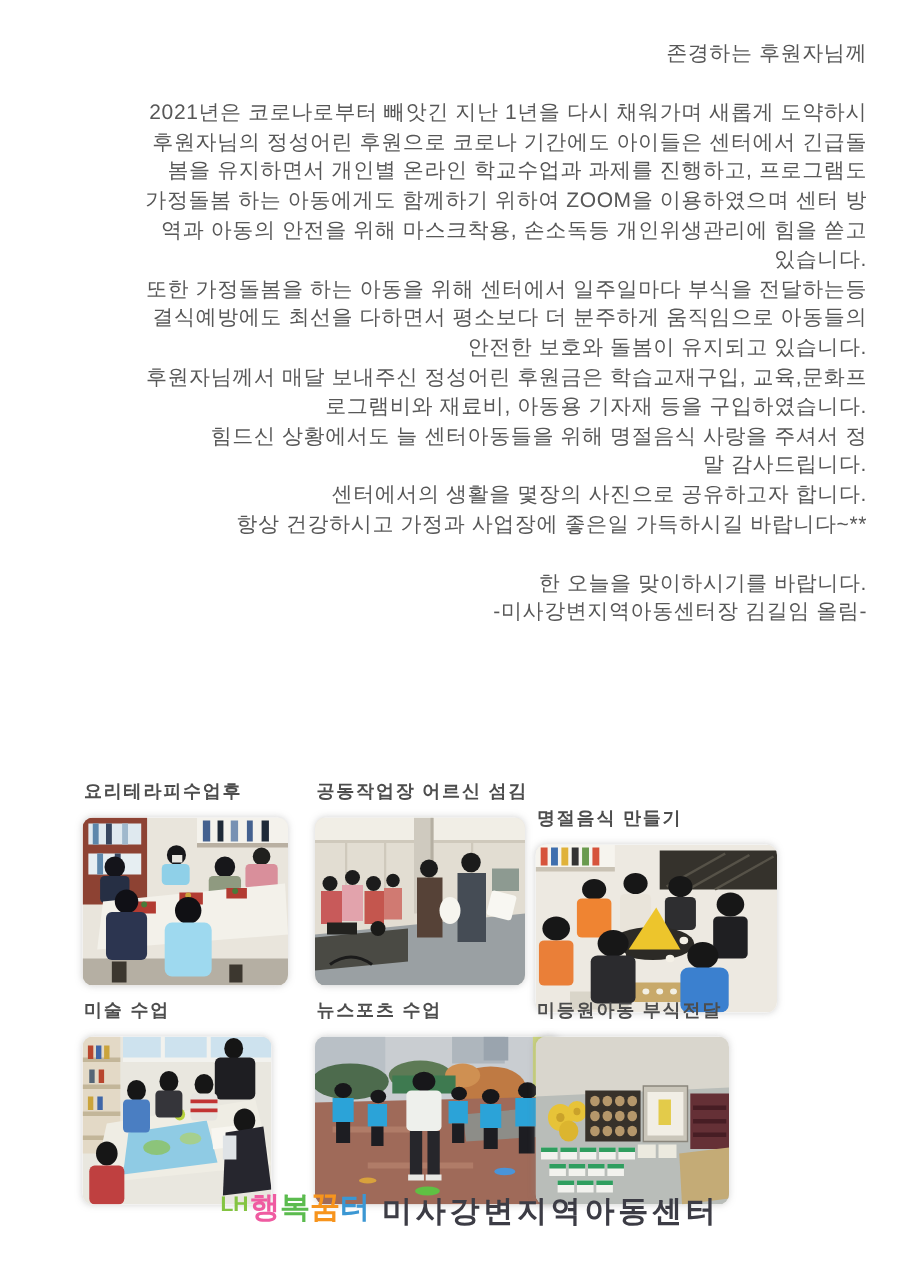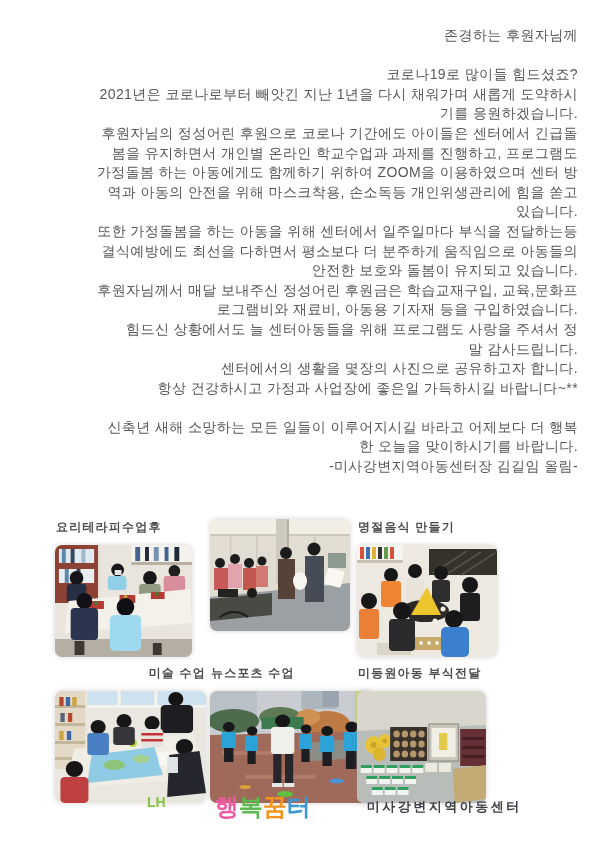--- a/index.html
+++ b/index.html
@@ -19,52 +19,49 @@
   .photo-caption {
     font-size:12px; font-weight:bold; color:#4d4d4d;
     letter-spacing:1.2px; white-space:nowrap; margin:0 0 9px 1px;
   }
   .photo-frame {
     width:100%; height:112px; border-radius:7px; overflow:hidden;
     box-shadow:0 0 5px rgba(130,130,130,0.35);
   }
   .photo-frame svg { display:block; width:100%; height:100%; }
   
-  .footer-logo { position:absolute; left:147px; top:794px; display:flex; align-items:flex-end;gap:48px; }
+  .footer-logo { position:absolute; left:147px; top:794px; display:flex; align-items:flex-start; }
   .logo-lh { font-size:14px; font-weight:bold; align-self:flex-start; margin:0 1px 0 0; }
-  .logo-name { font-size:24px; font-weight:bold; line-height:1.1; letter-spacing:0; }
-  .org-name { font-size:13px; font-weight:bold; letter-spacing:2.5px; margin:0 0 4px 8px; }
+  .logo-name { font-size:20px; font-weight:bold; line-height:1.1; letter-spacing:0; }
+  .org-name { font-size:20px; font-weight:bold; letter-spacing:2.5px; margin:0 0 4px 8px; }
 </style>
 </head>
 <body>
 
 <div class="page">
 
   <div class="letter">
     <div class="letter-line">존경하는 후원자님께</div>
     <div class="letter-line"></div>
-    <div class="letter-line">코로나19로 많이들 힘드셨죠?</div>
     <div class="letter-line">2021년은 코로나로부터  빼앗긴 지난 1년을 다시 채워가며 새롭게 도약하시</div>
-    <div class="letter-line">기를 응원하겠습니다.</div>
     <div class="letter-line">후원자님의 정성어린 후원으로 코로나 기간에도 아이들은 센터에서 긴급돌</div>
     <div class="letter-line">봄을 유지하면서 개인별 온라인 학교수업과 과제를 진행하고,  프로그램도</div>
     <div class="letter-line">가정돌봄 하는 아동에게도 함께하기 위하여 ZOOM을 이용하였으며 센터 방</div>
     <div class="letter-line">역과 아동의 안전을 위해 마스크착용, 손소독등 개인위생관리에 힘을 쏟고</div>
     <div class="letter-line">있습니다.</div>
     <div class="letter-line">또한 가정돌봄을 하는 아동을 위해 센터에서 일주일마다 부식을 전달하는등</div>
     <div class="letter-line">결식예방에도 최선을 다하면서 평소보다 더 분주하게 움직임으로 아동들의</div>
     <div class="letter-line">안전한 보호와 돌봄이 유지되고 있습니다.</div>
     <div class="letter-line">후원자님께서 매달 보내주신 정성어린 후원금은 학습교재구입, 교육,문화프</div>
     <div class="letter-line">로그램비와 재료비,  아동용 기자재 등을 구입하였습니다.</div>
-    <div class="letter-line">힘드신 상황에서도 늘 센터아동들을 위해 프로그램도 사랑을 주셔서 정</div>
+    <div class="letter-line">힘드신 상황에서도 늘 센터아동들을 위해 명절음식 사랑을 주셔서 정</div>
     <div class="letter-line">말 감사드립니다.</div>
     <div class="letter-line">센터에서의 생활을 몇장의 사진으로 공유하고자 합니다.</div>
     <div class="letter-line">항상 건강하시고 가정과 사업장에 좋은일 가득하시길 바랍니다~**</div>
     <div class="letter-line"></div>
-    <div class="letter-line">신축년 새해 소망하는 모든 일들이 이루어지시길 바라고 어제보다 더 행복</div>
     <div class="letter-line">한 오늘을 맞이하시기를 바랍니다.</div>
     <div class="letter-line">-미사강변지역아동센터장 김길임 올림-</div>
   </div>
 
   <div class="photo-card" style="left:55px; top:519px; width:137px;">
     <div class="photo-caption">요리테라피수업후</div>
     <div class="photo-frame">
       <svg viewBox="0 0 140 112" preserveAspectRatio="none">
         <rect width="140" height="112" fill="#e9e5dc"></rect>
         <rect x="0" y="0" width="44" height="58" fill="#8d4233"></rect>
@@ -103,20 +100,21 @@
           <rect x="100" y="98" width="9" height="12" fill="#3c372f"></rect>
         <circle cx="30" cy="56" r="8" fill="#101016"></circle>
           <rect x="16" y="63" width="28" height="32" rx="4" fill="#2c3550"></rect>
         <circle cx="72" cy="62" r="9" fill="#101014"></circle>
           <rect x="56" y="70" width="32" height="36" rx="5" fill="#9ed9ef"></rect>
       </svg>
     </div>
   </div>
 
   <div class="photo-card" style="left:210px; top:519px; width:140px;">
+    <div class="photo-caption">공동작업장 어르신 섬김</div>
     <div class="photo-frame">
       <svg viewBox="0 0 140 112" preserveAspectRatio="none">
         <rect width="140" height="112" fill="#e2ddd2"></rect>
         <rect width="140" height="16" fill="#f1eee6"></rect>
         <rect x="0" y="15" width="140" height="2" fill="#cfc9bc"></rect>
         <rect x="20" y="16" width="1.5" height="50" fill="#cfc9bc"></rect>
           <rect x="46" y="16" width="1.5" height="52" fill="#cfc9bc"></rect>
           <rect x="104" y="16" width="1.5" height="48" fill="#cfc9bc"></rect>
         <rect x="66" y="0" width="13" height="64" fill="#cfcabf"></rect>
           <rect x="77" y="0" width="2" height="64" fill="#b5afa2"></rect>
@@ -137,21 +135,21 @@
         <ellipse cx="90" cy="62" rx="7" ry="9" fill="#f6f5ef"></ellipse>
         <rect x="116" y="50" width="17" height="17" rx="2" fill="#f8f7f2" transform="rotate(14 124 58)"></rect>
         <polygon points="0,80 62,74 62,96 0,102" fill="#4a4a44"></polygon>
         <rect x="8" y="70" width="20" height="8" fill="#22221f"></rect>
           <circle cx="42" cy="74" r="5" fill="#1a1a18"></circle>
         <path d="M10,98 q14,-10 28,0" stroke="#1b1b1b" stroke-width="2" fill="none"></path>
       </svg>
     </div>
   </div>
 
-  <div class="photo-card" style="left:357px; top:519px; width:140px;">
+  <div class="photo-card" style="left:357px; top:537px; width:161px;">
     <div class="photo-caption">명절음식 만들기</div>
     <div class="photo-frame">
       <svg viewBox="0 0 140 112" preserveAspectRatio="none">
         <rect width="140" height="112" fill="#ede9e1"></rect>
         <rect x="0" y="0" width="46" height="16" fill="#f6f4ee"></rect>
         <rect x="3" y="2" width="4" height="12" fill="#d6533b"></rect>
           <rect x="9" y="2" width="4" height="12" fill="#3f6fae"></rect>
           <rect x="15" y="2" width="4" height="12" fill="#e0b23a"></rect>
           <rect x="21" y="2" width="4" height="12" fill="#333333"></rect>
           <rect x="27" y="2" width="4" height="12" fill="#6a9a4e"></rect>
@@ -182,21 +180,21 @@
           <circle cx="72" cy="98" r="2" fill="#f2efe4"></circle>
           <circle cx="80" cy="98" r="2" fill="#f2efe4"></circle>
         <circle cx="45" cy="66" r="9" fill="#171717"></circle>
           <rect x="32" y="74" width="26" height="32" rx="4" fill="#2b2b2e"></rect>
         <circle cx="97" cy="74" r="9" fill="#171717"></circle>
           <rect x="84" y="82" width="28" height="30" rx="5" fill="#3b80cf"></rect>
       </svg>
     </div>
   </div>
 
-  <div class="photo-card" style="left:55px; top:665px; width:151px;text-align:right;">
+  <div class="photo-card" style="left:55px; top:665px; width:126px;">
     <div class="photo-caption">미술 수업</div>
     <div class="photo-frame">
       <svg viewBox="0 0 140 112" preserveAspectRatio="none">
         <rect width="140" height="112" fill="#e9e7df"></rect>
         <rect x="30" y="0" width="110" height="16" fill="#cde2ee"></rect>
         <rect x="58" y="0" width="3" height="16" fill="#f2f2ee"></rect>
           <rect x="92" y="0" width="3" height="16" fill="#f2f2ee"></rect>
           <rect x="30" y="14" width="110" height="3" fill="#f2f2ee"></rect>
         <rect x="0" y="0" width="28" height="78" fill="#e3d9c6"></rect>
         <rect x="0" y="14" width="28" height="3" fill="#c3b699"></rect>

